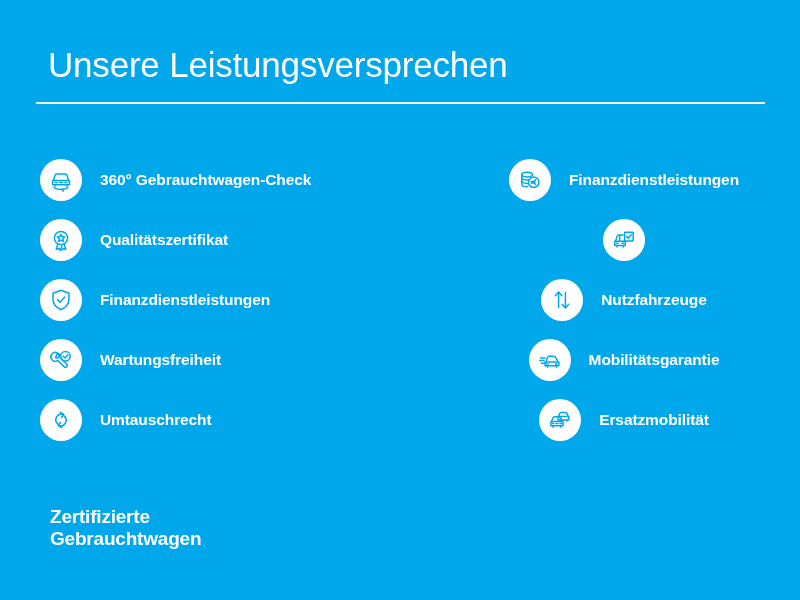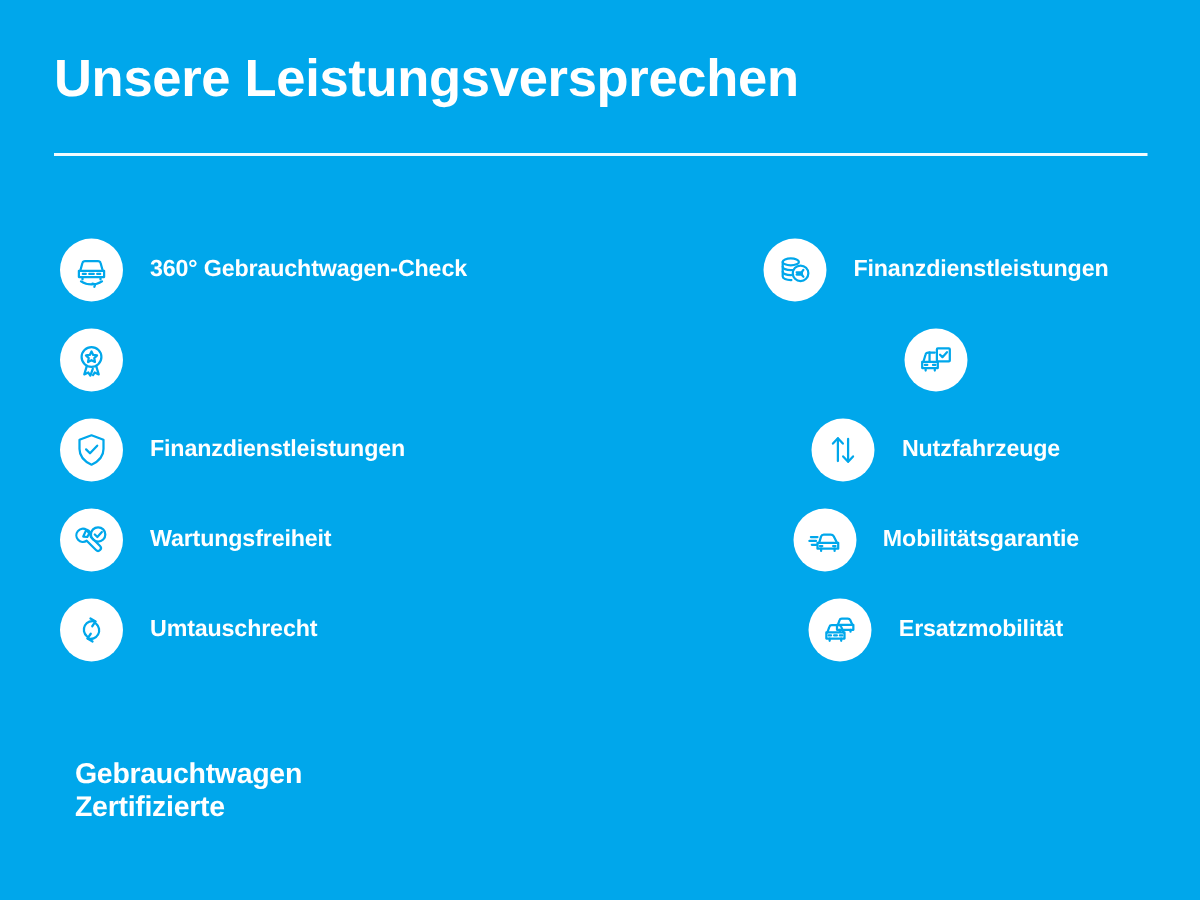--- a/index.html
+++ b/index.html
@@ -24,24 +24,24 @@
   }
 
   
   .header {
     position: absolute;
     left: 36px;
     top: 34px;
     width: 730px;
   }
   .page-title {
-    margin: 0;
+    margin: 12px;
     color: #ffffff;
     font-size: 35px;
-    font-weight: 700;
+    font-weight: 400;
     letter-spacing: -0.2px;
     line-height: 1.1;
     white-space: nowrap;
   }
   .title-divider {
     position: absolute;
     left: 36px;
     top: 102px;
     width: 729px;
     height: 2px;
@@ -167,20 +167,21 @@
 
       <div class="promise-item">
         <span class="icon-circle">
           <svg width="26" height="26" viewBox="0 0 26 26" fill="none" stroke="#00a7eb" stroke-width="1.5" stroke-linecap="round" stroke-linejoin="round">
             <circle cx="13" cy="11" r="6.6"></circle>
             <path d="M13 7.3 l1.15 2.3 2.55 0.37 -1.85 1.8 0.44 2.54 -2.29-1.2 -2.29 1.2 0.44-2.54 -1.85-1.8 2.55-0.37 z"></path>
             <path d="M9.9 16.9 L8.2 22.6 l2.7-1.25 1.35 2.1 1.6-4.6"></path>
             <path d="M16.1 16.9 L17.8 22.6 l-2.7-1.25 -1.1 1.7"></path>
           </svg>
         </span>
+        <span class="promise-label">Qualitätszertifikat</span>
       </div>
 
       <div class="promise-item">
         <span class="icon-circle">
           <svg width="26" height="26" viewBox="0 0 26 26" fill="none" stroke="#00a7eb" stroke-width="1.5" stroke-linecap="round" stroke-linejoin="round">
             <path d="M13 3.2 L21 6.2 v6.1 c0 4.6 -3.3 8.3 -8 10.5 -4.7 -2.2 -8 -5.9 -8 -10.5 V6.2 z"></path>
             <path d="M9.4 12.6 l2.6 2.6 4.8 -5.1"></path>
           </svg>
         </span>
         <span class="promise-label">Finanzdienstleistungen</span>
@@ -281,18 +282,18 @@
           </svg>
         </span>
         <span class="promise-label">Ersatzmobilität</span>
       </div>
 
     </div>
   </div>
 
   <div class="brand">
     <div class="brand-text">
+      <div>Zertifizierte</div>
       <div>Gebrauchtwagen</div>
-      <div>Zertifizierte</div>
     </div>
   </div>
 
 </div>
 
 </body></html>

